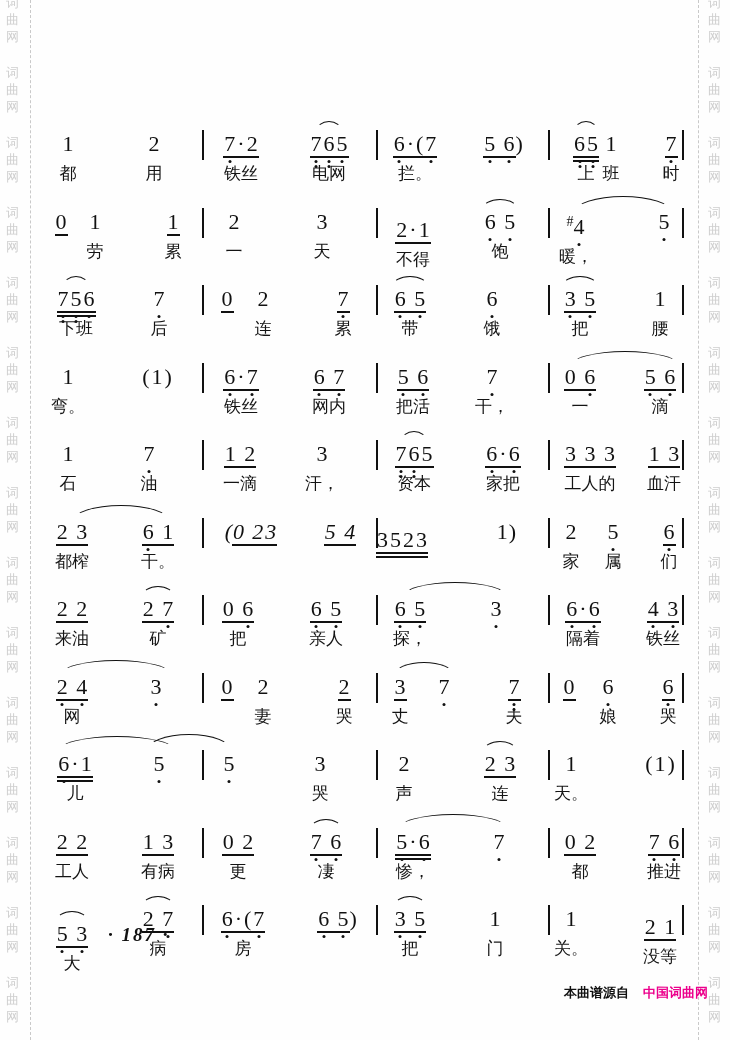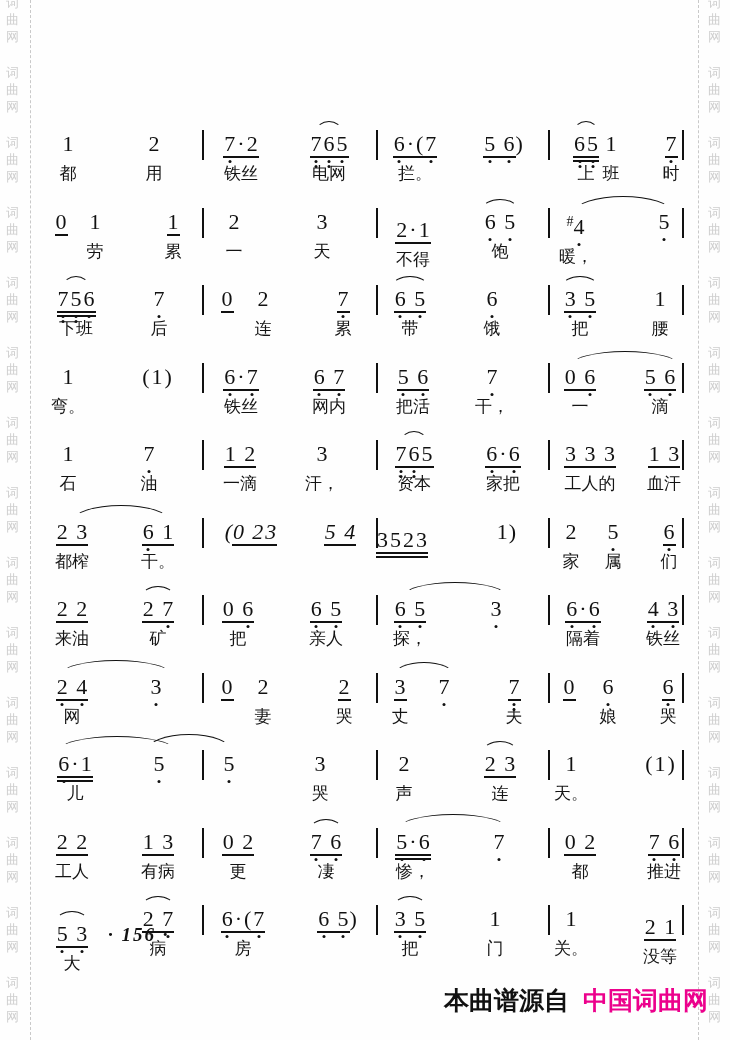--- a/index.html
+++ b/index.html
@@ -80,21 +80,21 @@
      border-radius:50% 50% 0 0 / 100% 100% 0 0;
      border-left-color:transparent;border-right-color:transparent;}
 
   
   #pageno{position:absolute;left:108px;top:924px;
      font-family:"Liberation Serif","DejaVu Serif",serif;
      font-style:italic;font-weight:bold;font-size:19px;color:#111;
      letter-spacing:2px;}
   #credit{position:absolute;right:22px;top:984px;
      font-family:"DejaVu Sans","Liberation Sans",sans-serif;
-     font-size:25px;font-weight:bold;white-space:nowrap;}
+     font-size:13px;font-weight:bold;white-space:nowrap;}
   #credit .src{color:#111;}
   #credit .site{color:#ec008c;margin-left:14px;}
 </style>
 </head>
 <body>
 
 <div id="page">
 
   <div class="gutter left">
     <div class="rule"></div>
@@ -424,19 +424,19 @@
         <div class="bar" style="left: 330px;"></div>
         <div class="cell" style="left: 338px; width: 52px; top: 0px;"><div class="note"><span class="run"><span class="d">3<i class="dot-dn"></i></span><span class="dotaug"> </span><span class="d">5<i class="dot-dn"></i></span><i class="beam1"></i></span><i class="arc" style="width: 30px;"></i></div><div class="lyric">把</div></div>
         <div class="cell" style="left: 432px; width: 34px; top: 0px;"><div class="note"><span class="run"><span class="d">1</span></span></div><div class="lyric">门</div></div>
         <div class="bar" style="left: 502px;"></div>
         <div class="cell" style="left: 508px; width: 34px; top: 0px;"><div class="note"><span class="run"><span class="d">1</span></span></div><div class="lyric">关。</div></div>
         <div class="cell" style="left: 588px; width: 52px; top: 8px;"><div class="note"><span class="run"><span class="d">2</span><span class="dotaug"> </span><span class="d">1</span><i class="beam1"></i></span></div><div class="lyric">没等</div></div>
         <div class="bar" style="left: 636px;"></div>
       </div>
     </div>
 
-  <div id="pageno">· 156 ·</div>
+  <div id="pageno">· 187 ·</div>
 
   <div id="credit">
     <span class="src">本曲谱源自</span><span class="site">中国词曲网</span>
   </div>
 
 </div>
 
 </body></html>

